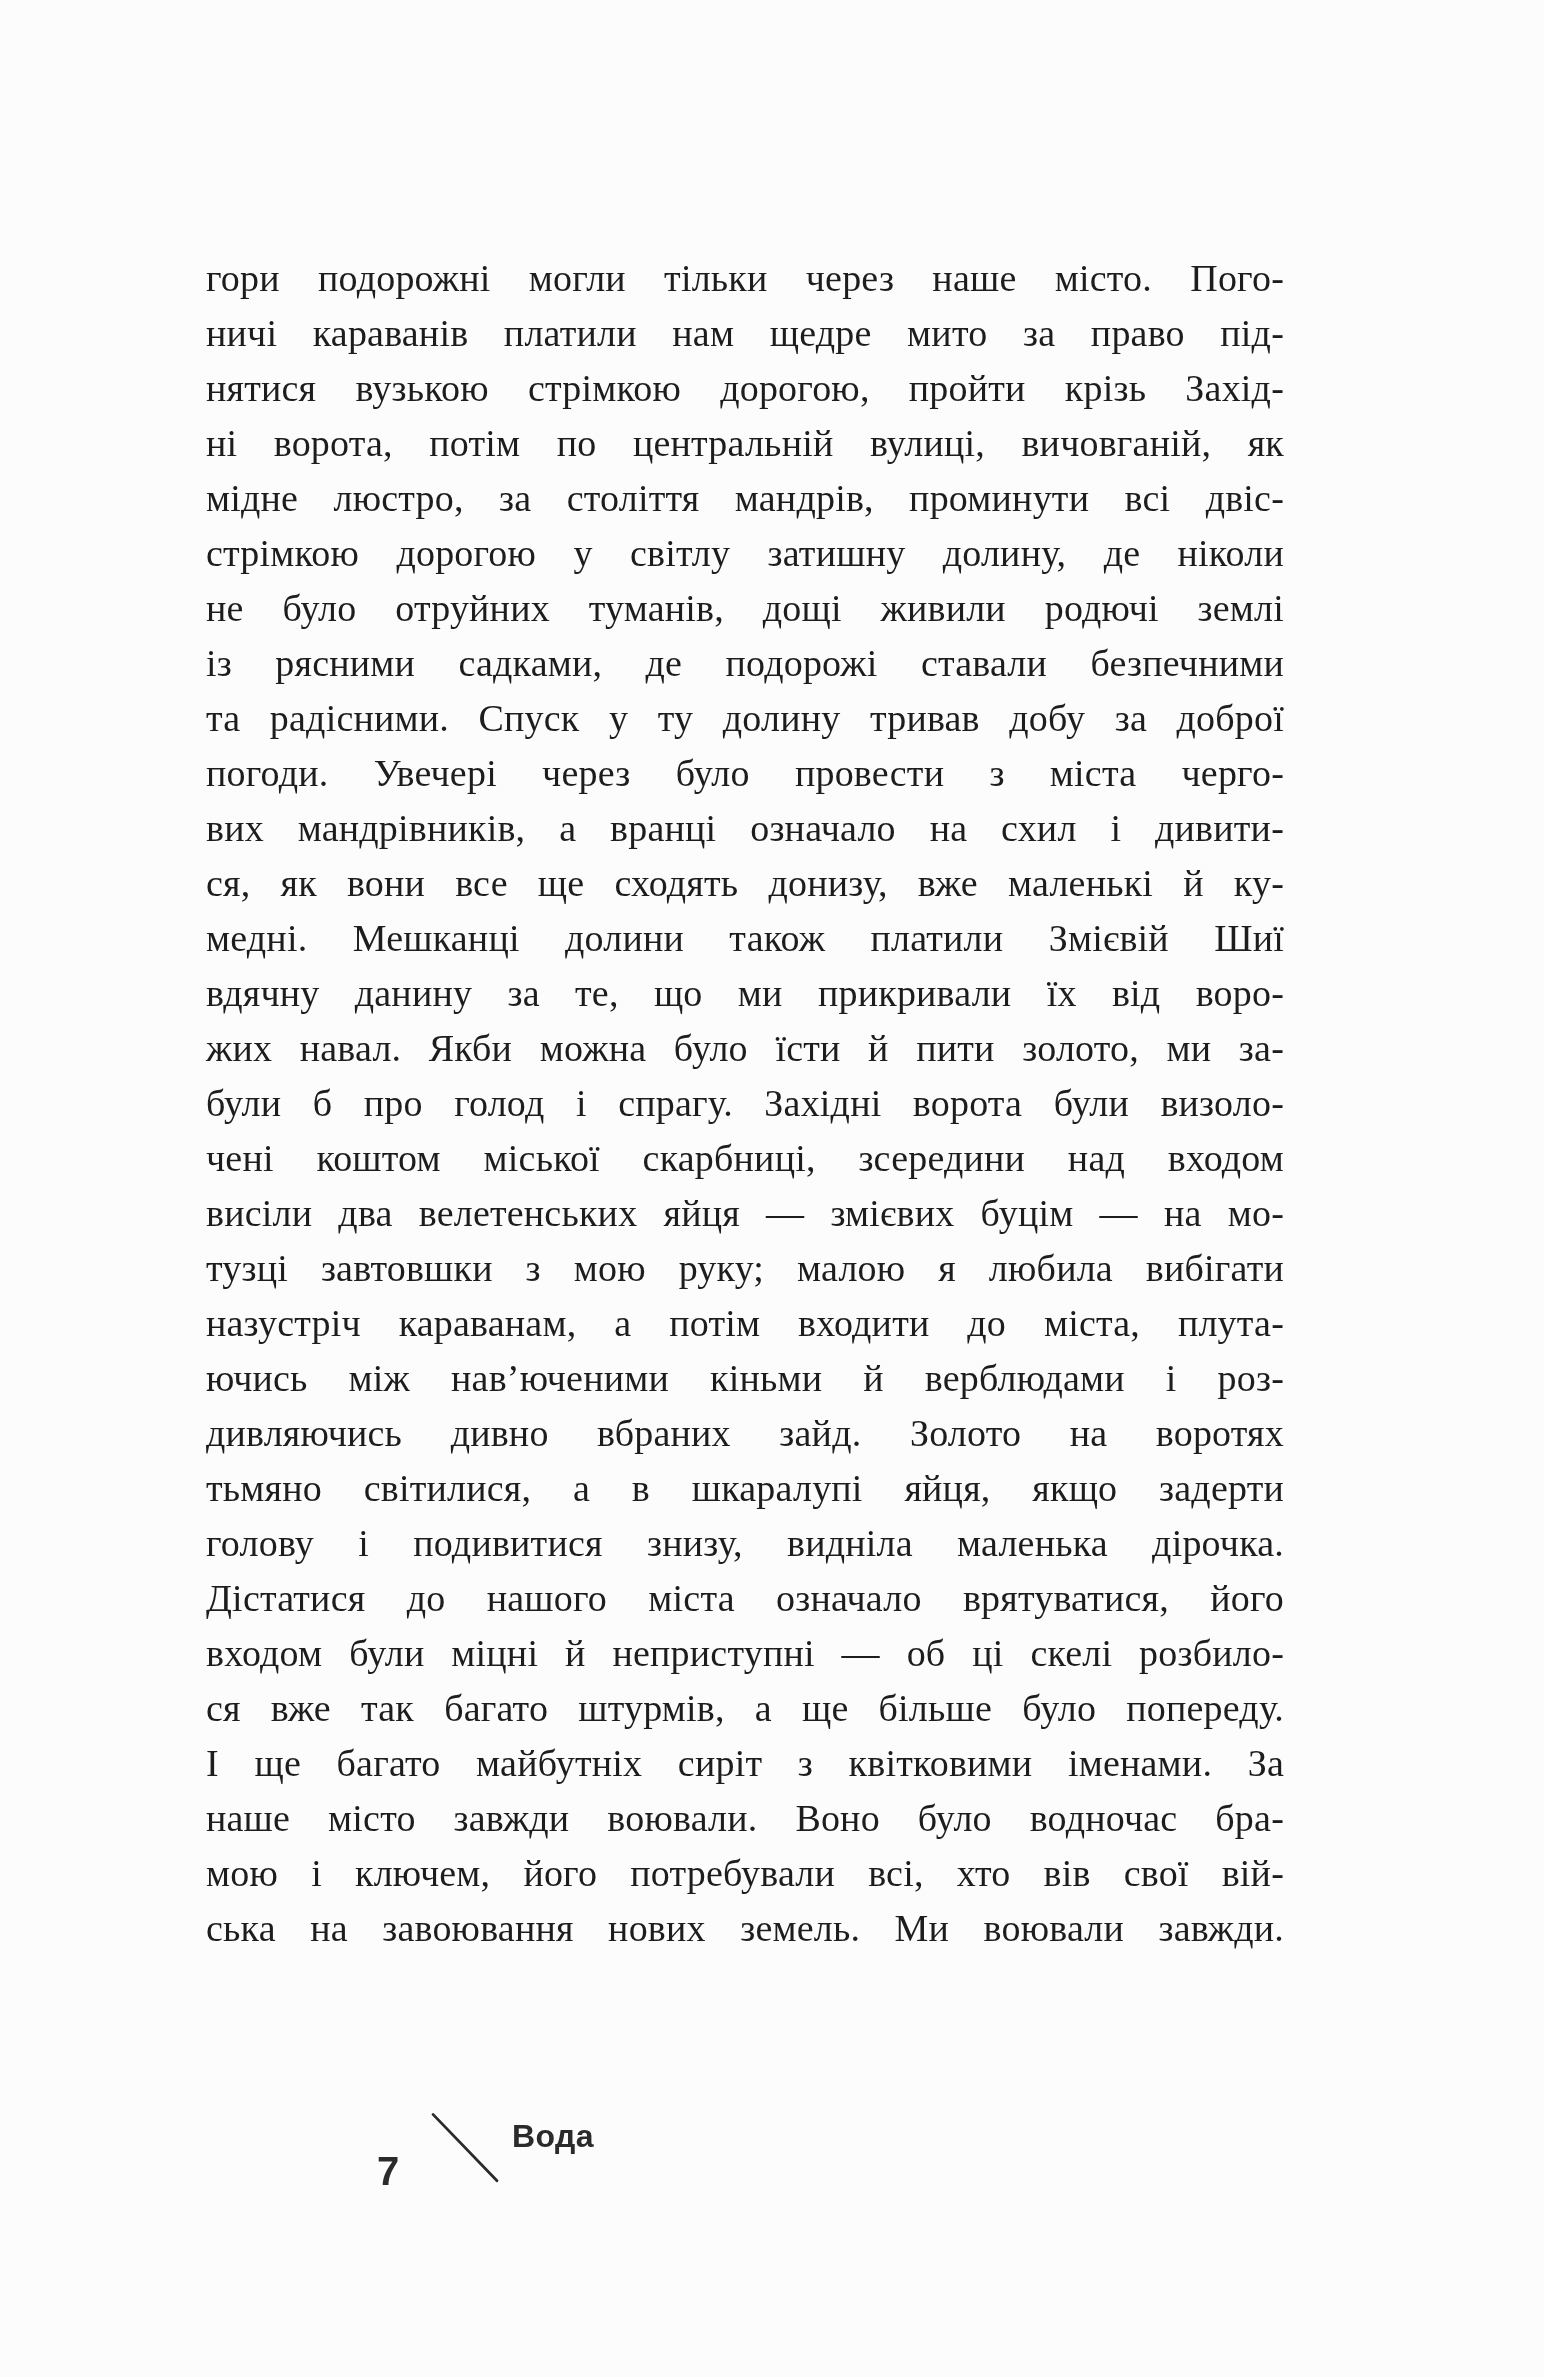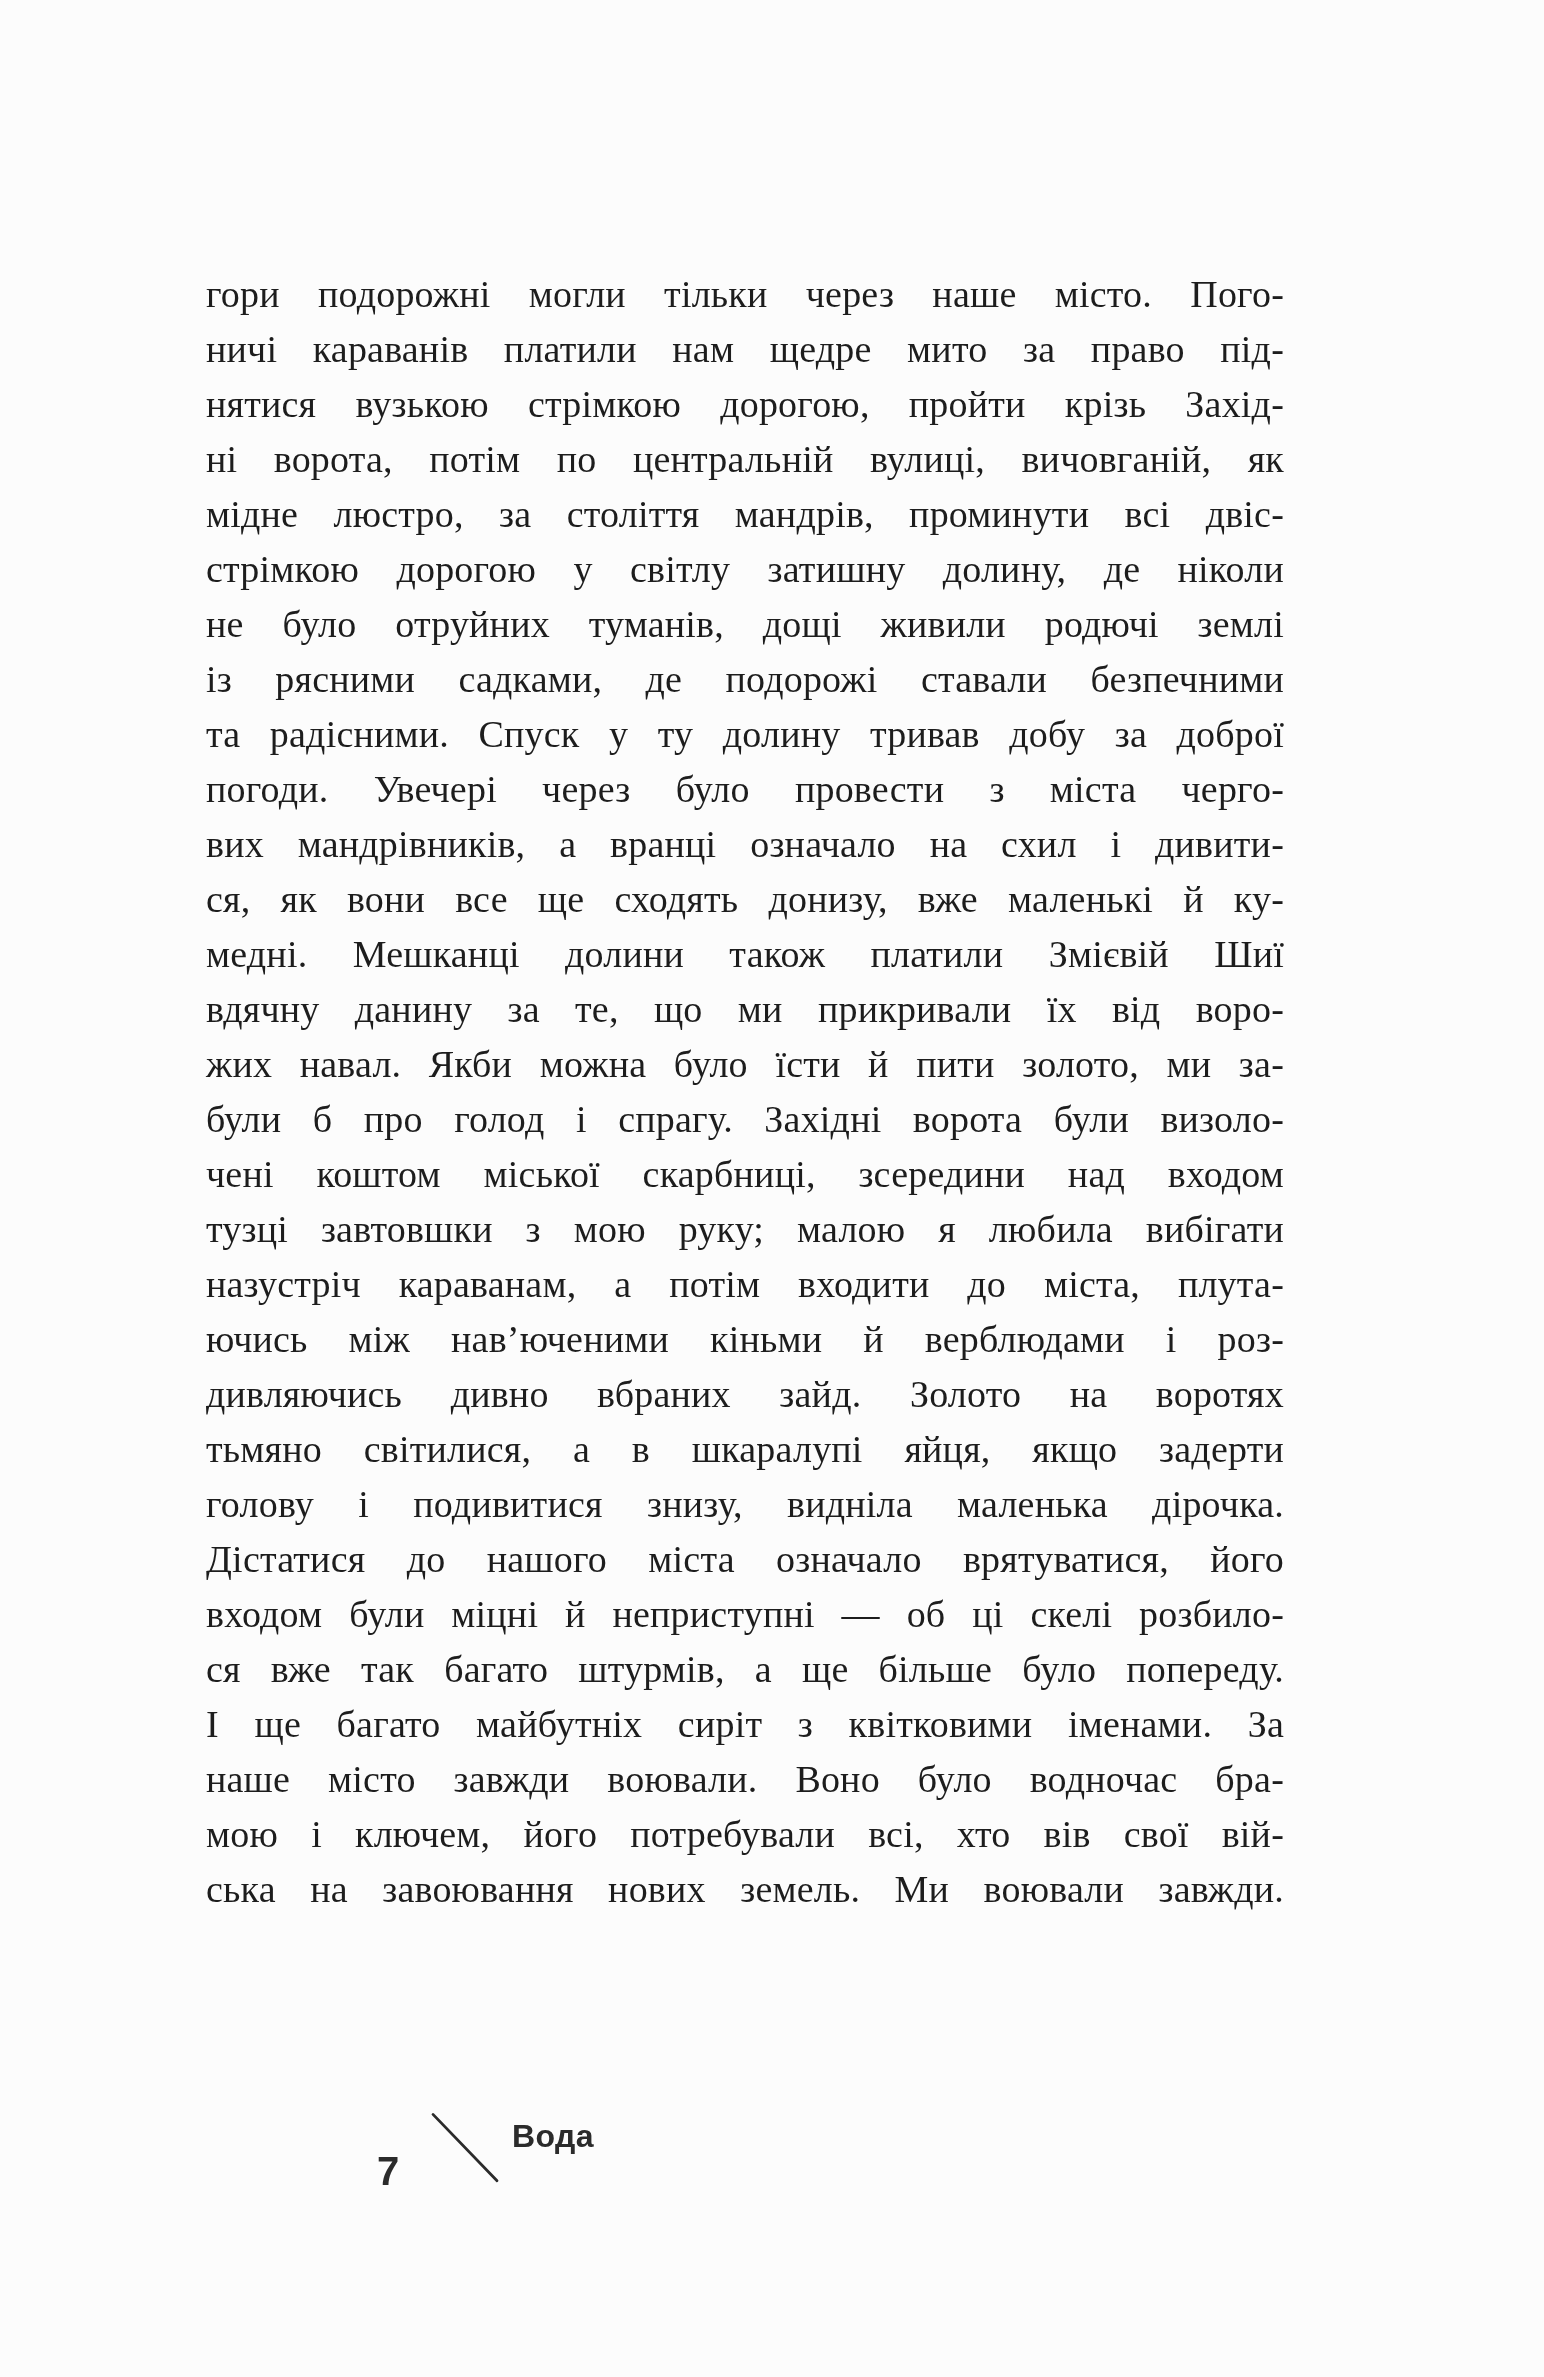--- a/index.html
+++ b/index.html
@@ -13,21 +13,21 @@
     background: #fcfcfc;
     overflow: hidden;
   }
   .page {
     position: absolute;
     inset: 0;
   }
   .body-text {
     position: absolute;
     left: 206px;
-    top: 267px;
+    top: 251px;
     width: 1078px;
     font-size: 38px;
     line-height: 55px;
     color: #1d1d1d;
     letter-spacing: 0.2px;
   }
   .body-text .text-line {
     text-align: justify;
     text-align-last: justify;
     white-space: normal;
@@ -86,20 +86,21 @@
       <div class="text-line">із рясними садками, де подорожі ставали безпечними</div>
       <div class="text-line">та радісними. Спуск у ту долину тривав добу за доброї</div>
       <div class="text-line">погоди. Увечері через було провести з міста черго-</div>
       <div class="text-line">вих мандрівників, а вранці означало на схил і дивити-</div>
       <div class="text-line">ся, як вони все ще сходять донизу, вже маленькі й ку-</div>
       <div class="text-line">медні. Мешканці долини також платили Змієвій Шиї</div>
       <div class="text-line">вдячну данину за те, що ми прикривали їх від воро-</div>
       <div class="text-line">жих навал. Якби можна було їсти й пити золото, ми за-</div>
       <div class="text-line">були б про голод і спрагу. Західні ворота були визоло-</div>
       <div class="text-line">чені коштом міської скарбниці, зсередини над входом</div>
+      <div class="text-line">висіли два велетенських яйця — змієвих буцім — на мо-</div>
       <div class="text-line">тузці завтовшки з мою руку; малою я любила вибігати</div>
       <div class="text-line">назустріч караванам, а потім входити до міста, плута-</div>
       <div class="text-line">ючись між нав’юченими кіньми й верблюдами і роз-</div>
       <div class="text-line">дивляючись дивно вбраних зайд. Золото на воротях</div>
       <div class="text-line">тьмяно світилися, а в шкаралупі яйця, якщо задерти</div>
       <div class="text-line">голову і подивитися знизу, видніла маленька дірочка.</div>
       <div class="text-line">Дістатися до нашого міста означало врятуватися, його</div>
       <div class="text-line">входом були міцні й неприступні — об ці скелі розбило-</div>
       <div class="text-line">ся вже так багато штурмів, а ще більше було попереду.</div>
       <div class="text-line">І ще багато майбутніх сиріт з квітковими іменами. За</div>

